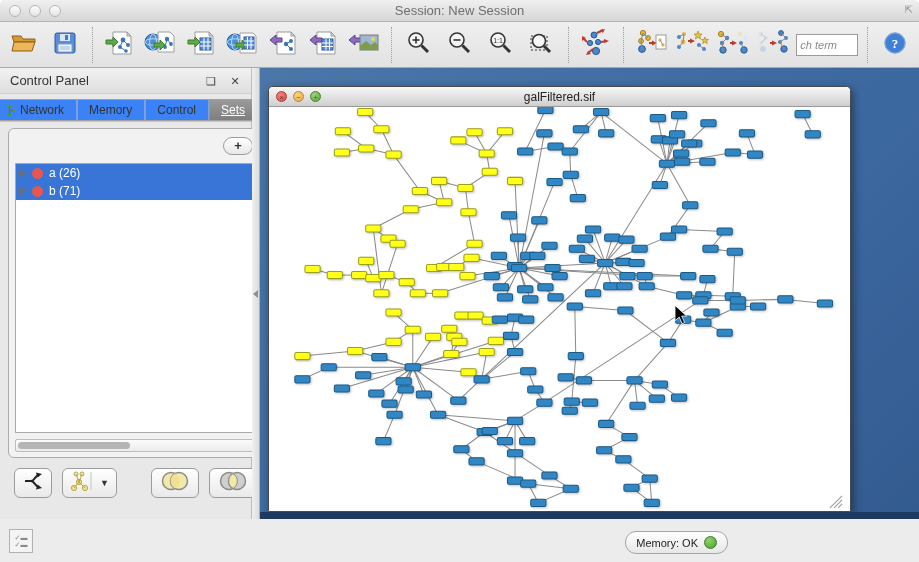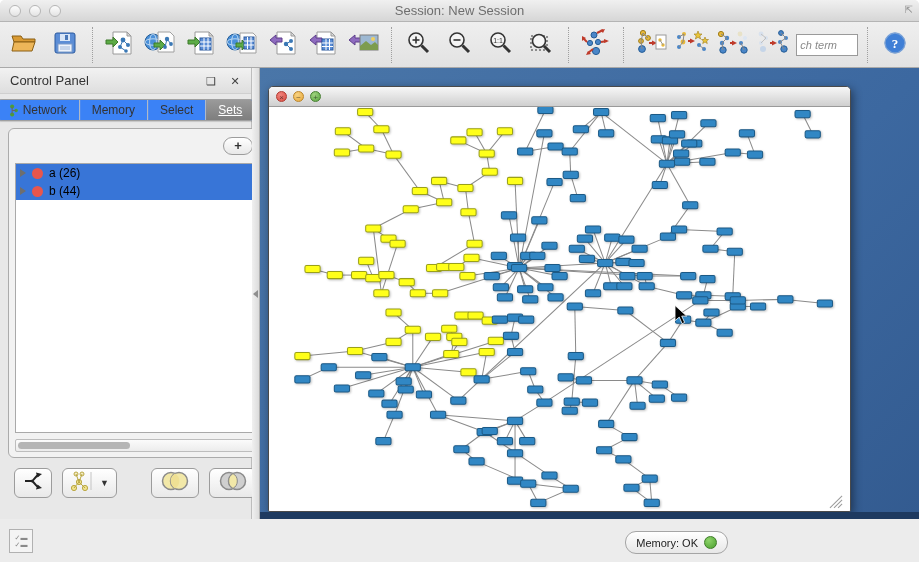--- a/index.html
+++ b/index.html
@@ -40,21 +40,21 @@
   .cp-tab.active { background:linear-gradient(#9a9a9a,#7e7e7e); color:#fff; }
   .net-tab-icon { display:inline-block; width:10px; height:12px; }
 
   .cp-box { position:absolute; left:8px; top:60px; width:294px; height:330px; border:1px solid #ababab; border-radius:6px;
     background:#f2f2f2; }
   .pm-row { position:absolute; top:8px; right:10px; display:flex; gap:8px; }
   .pm-btn { width:30px; height:18px; border:1px solid #9c9c9c; border-radius:9px; background:linear-gradient(#ffffff,#e8e8e8);
     font-size:13px; font-weight:bold; color:#333; text-align:center; line-height:16px; }
   .sets-list { position:absolute; left:6px; top:34px; width:282px; height:270px; background:#fff; border:1px solid #a9a9a9; overflow:hidden; }
   .set-row { height:18px; display:flex; align-items:center; font-size:12px; color:#222; padding-left:4px; gap:6px; }
-  .set-row.selected { background:#3875d7; color:#000000; }
+  .set-row.selected { background:#3875d7; color:#ffffff; }
   .expander { width:0; height:0; border-left:6px solid #6e6e6e; border-top:4px solid transparent; border-bottom:4px solid transparent; }
   .set-dot { width:11px; height:11px; border-radius:50%; background:#e8564d; }
   .hscroll { position:absolute; left:6px; bottom:5px; width:282px; height:13px; background:linear-gradient(#fbfbfb,#ececec); border:1px solid #bdbdbd; border-radius:2px; }
   .hthumb { position:absolute; left:2px; top:2px; width:112px; height:7px; background:#b5b5b5; border-radius:4px; }
 
   .cp-actions { position:absolute; left:14px; top:400px; display:flex; gap:10px; align-items:center; }
   .act-btn { height:30px; border:1px solid #9c9c9c; border-radius:6px; background:linear-gradient(#ffffff,#e9e9e9);
     display:flex; align-items:center; justify-content:center; padding:0 7px; }
   .act-gap { width:14px; }
 
@@ -401,42 +401,42 @@
                 <line x1="3" y1="2.5" x2="3" y2="10.5" stroke="#666"></line>
                 <line x1="3" y1="6.5" x2="7" y2="6.5" stroke="#666"></line>
               </svg>
           </span>
           <span>Network</span>
         </div>
         <div class="cp-tab">
             <span>Memory</span>
           </div>
         <div class="cp-tab">
-            <span>Select</span>
+            <span>Control</span>
           </div>
         <div class="cp-tab active">
             <span>Sets</span>
           </div>
       </div>
 
       <div class="cp-box">
         <div class="pm-row">
           <div class="pm-btn">+</div>
           <div class="pm-btn">−</div>
         </div>
         <div class="sets-list" id="sets-list">
             <div class="set-row selected">
               <span class="expander"></span>
               <span class="set-dot"></span>
               <span>a (26)</span>
             </div>
             <div class="set-row selected">
               <span class="expander"></span>
               <span class="set-dot"></span>
-              <span>b (44)</span>
+              <span>b (71)</span>
             </div>
           </div>
         <div class="hscroll">
           <div class="hthumb"></div>
         </div>
       </div>
 
       <div class="cp-actions">
         <div class="act-btn">
           <span>
@@ -499,20 +499,21 @@
     </div>
 
     <div class="desktop">
       <div class="net-window">
         <div class="nw-titlebar">
           <div class="nw-lights">
             <div class="nw-light nw-close">×</div>
             <div class="nw-light nw-min">−</div>
             <div class="nw-light nw-max">+</div>
           </div>
+          <div class="nw-title">galFiltered.sif</div>
         </div>
         <div class="nw-canvas">
           <svg id="graph-svg" width="581" height="404" viewBox="0 0 572 399" preserveAspectRatio="xMinYMin meet">
               <g stroke="#8a8a8a" stroke-width="1">
                 <line x1="95" y1="5" x2="111" y2="22"></line>
                 <line x1="73" y1="24" x2="96" y2="41"></line>
                 <line x1="111" y1="22" x2="123" y2="47"></line>
                 <line x1="96" y1="41" x2="123" y2="47"></line>
                 <line x1="72" y1="45" x2="96" y2="41"></line>
                 <line x1="123" y1="47" x2="149" y2="83"></line>

